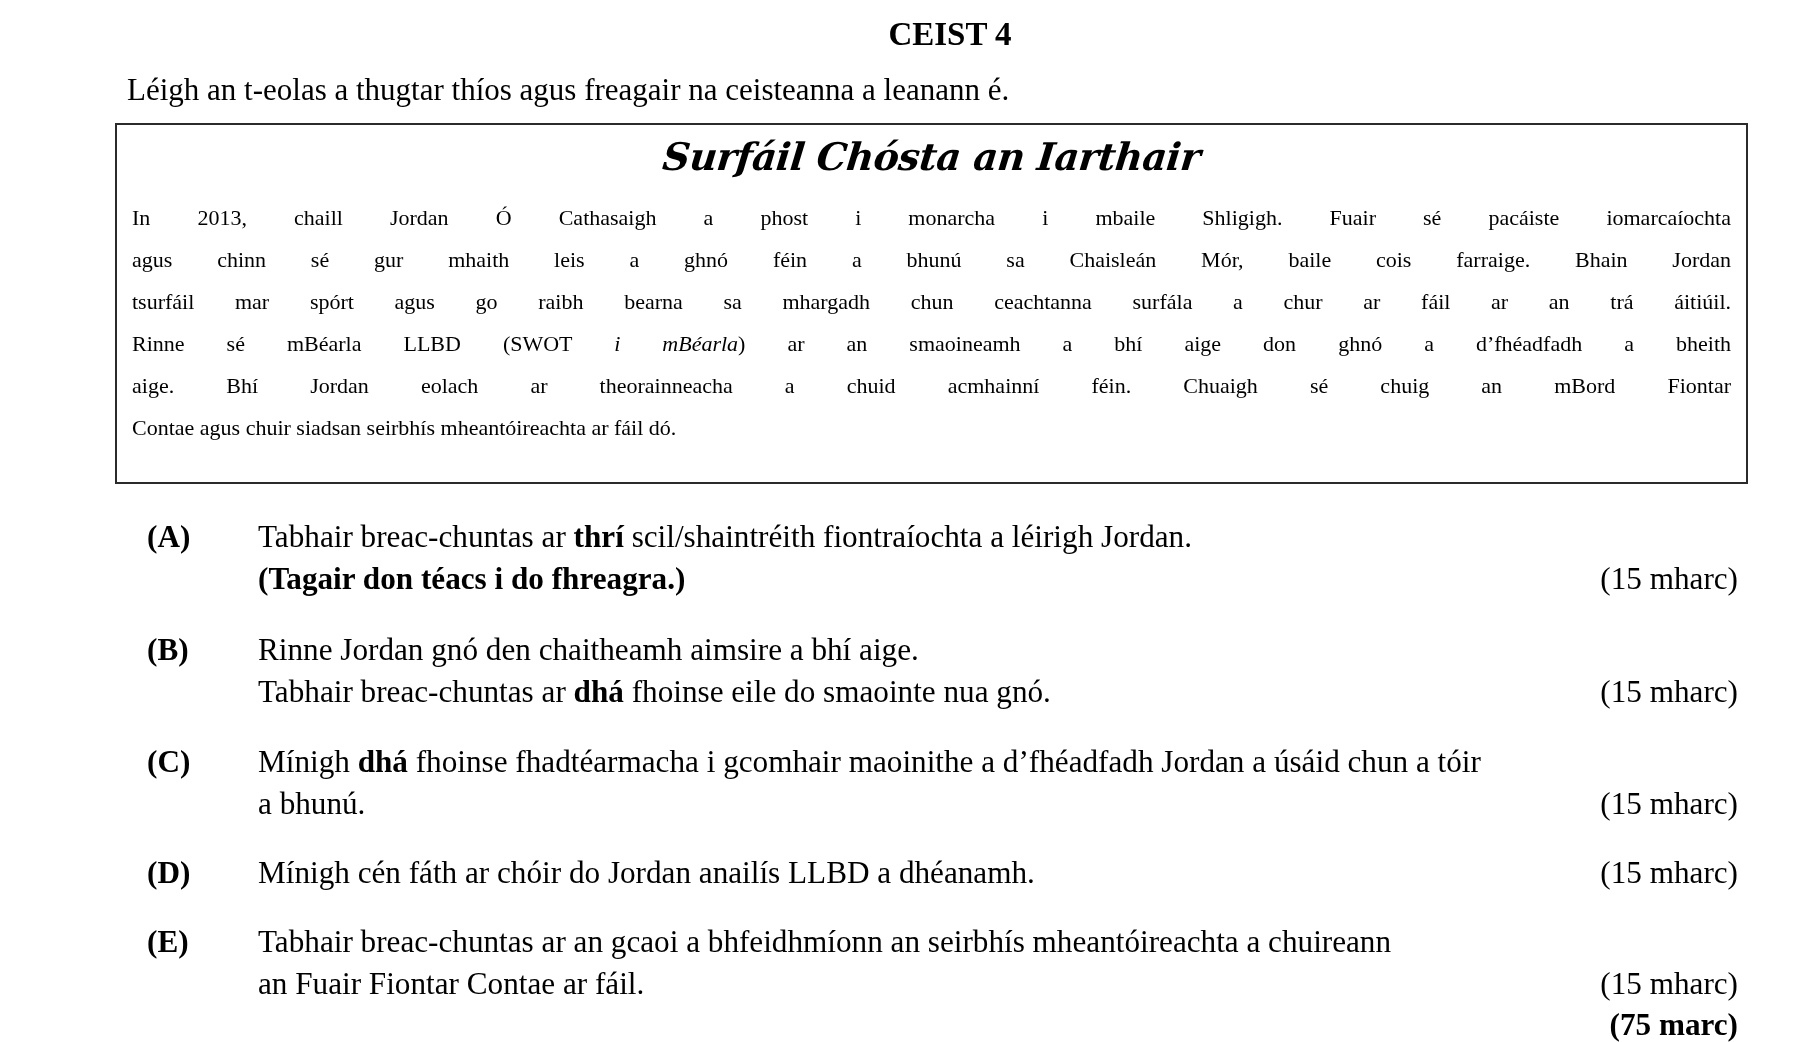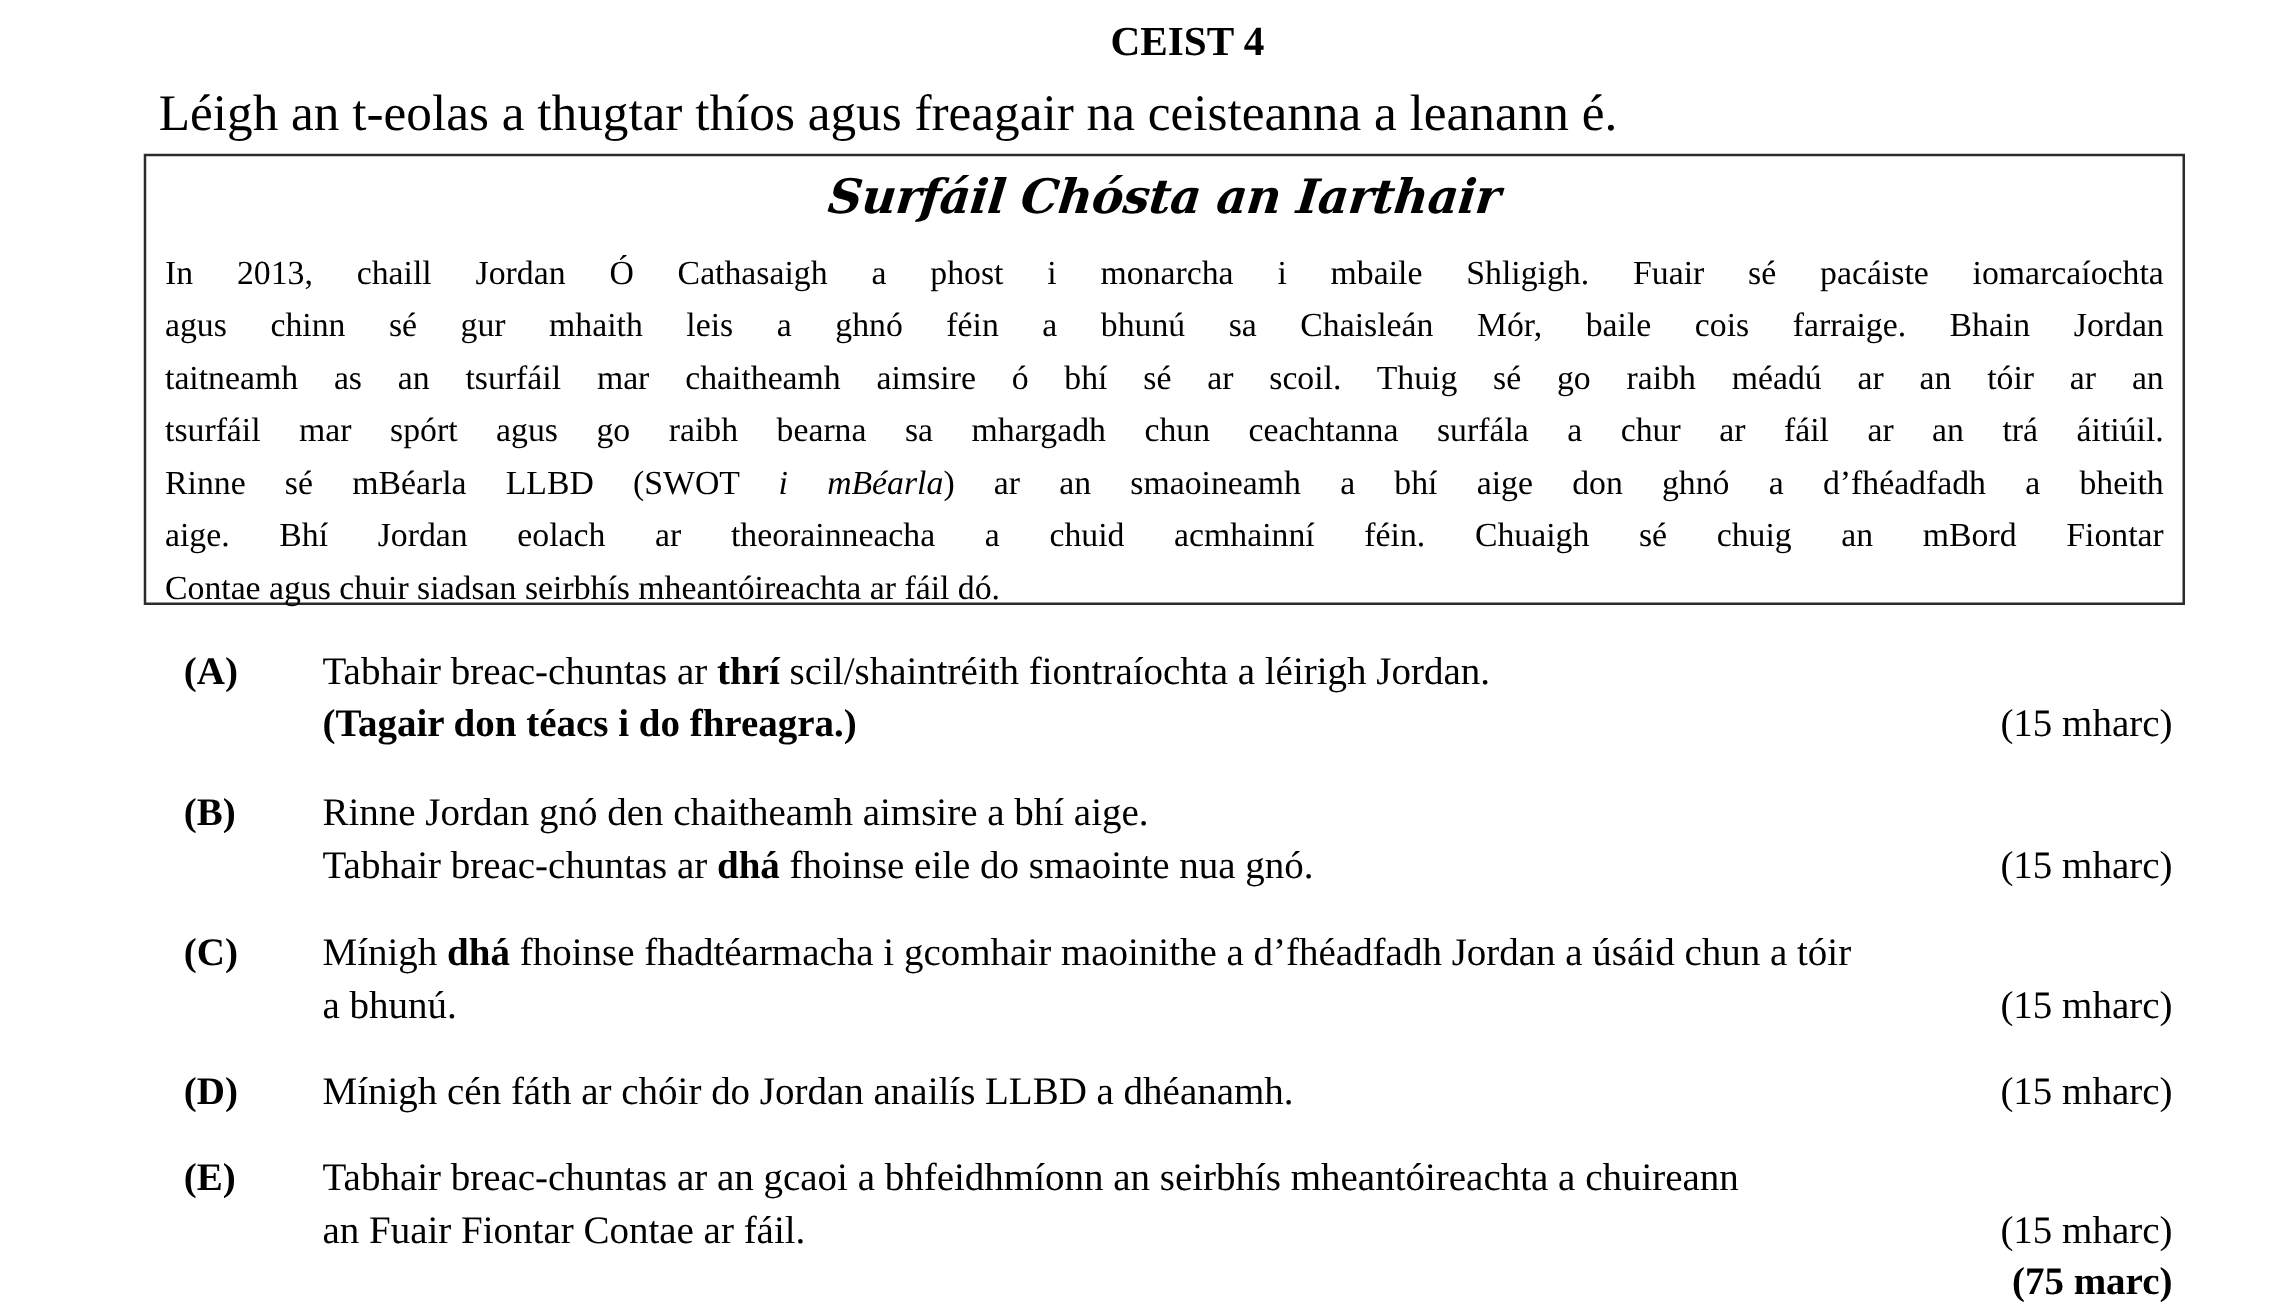--- a/index.html
+++ b/index.html
@@ -23,21 +23,21 @@
       top: 14px;
       text-align: center;
       font-weight: bold;
       font-size: 33px;
       line-height: 40px;
     }
     .intro {
       position: absolute;
       left: 127px;
       top: 70px;
-      font-size: 41px;
+      font-size: 31px;
       line-height: 40px;
       white-space: nowrap;
     }
 
     .case-box {
       position: absolute;
       left: 115px;
       top: 123px;
       width: 1633px;
       height: 361px;
@@ -55,21 +55,21 @@
       font-size: 38px;
       line-height: 48px;
       letter-spacing: -0.5px;
       transform: skewX(-6deg);
     }
     .case-body {
       position: absolute;
       left: 15px;
       right: 15px;
       top: 72px;
-      font-size: 27px;
+      font-size: 22px;
       line-height: 42px;
     }
     .case-line {
       display: block;
       height: 42px;
       white-space: nowrap;
       text-align: justify;
       text-align-last: justify;
       overflow: hidden;
     }
@@ -127,21 +127,20 @@
 <div class="page">
 
   <div class="heading">CEIST 4</div>
   <div class="intro">Léigh an t-eolas a thugtar thíos agus freagair na ceisteanna a leanann é.</div>
 
   <div class="case-box">
     <div class="case-title">Surfáil Chósta an Iarthair</div>
     <div class="case-body">
       <span class="case-line"><span>In 2013, chaill Jordan Ó Cathasaigh a phost i monarcha i mbaile Shligigh. Fuair sé pacáiste iomarcaíochta</span></span>
       <span class="case-line"><span>agus chinn sé gur mhaith leis a ghnó féin a bhunú sa Chaisleán Mór, baile cois farraige. Bhain Jordan</span></span>
-      <span class="case-line"><span>taitneamh as an tsurfáil mar chaitheamh aimsire ó bhí sé ar scoil. Thuig sé go raibh méadú ar an tóir ar an</span></span>
       <span class="case-line"><span>tsurfáil mar spórt agus go raibh bearna sa mhargadh chun ceachtanna surfála a chur ar fáil ar an trá áitiúil.</span></span>
       <span class="case-line"><span>Rinne sé mBéarla LLBD (SWOT </span><span class="i">i mBéarla</span><span>) ar an smaoineamh a bhí aige don ghnó a d’fhéadfadh a bheith</span></span>
       <span class="case-line"><span>aige.  Bhí Jordan eolach ar theorainneacha a chuid acmhainní féin. Chuaigh sé chuig an mBord Fiontar</span></span>
       <span class="case-line last"><span>Contae agus chuir siadsan seirbhís mheantóireachta ar fáil dó.</span></span>
     </div>
   </div>
 
   <div class="questions">
 
     <div class="q" style="top:516px;">

